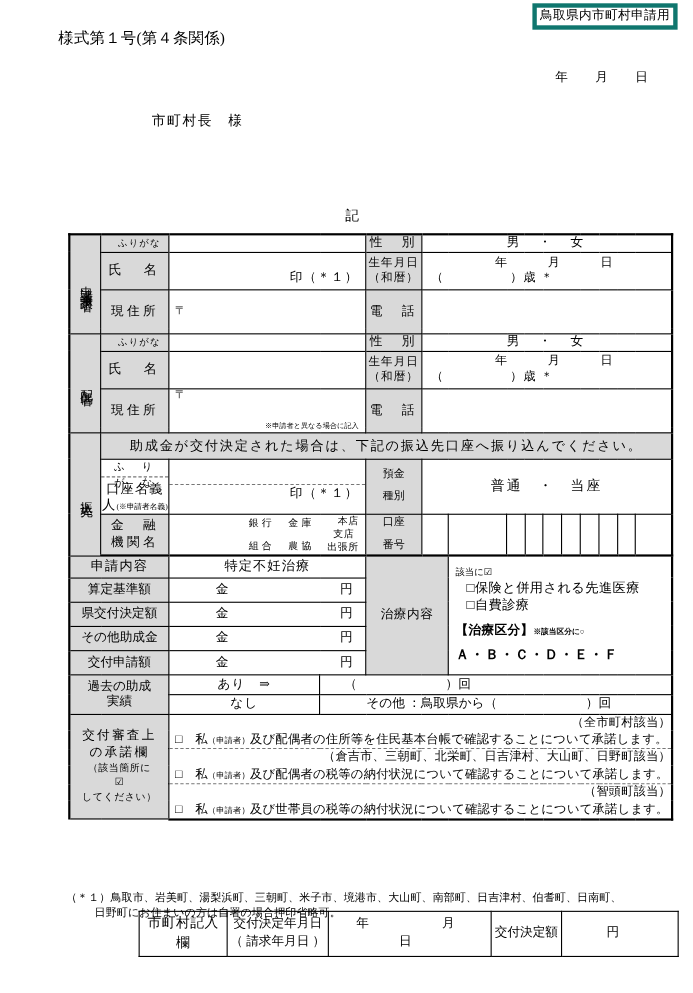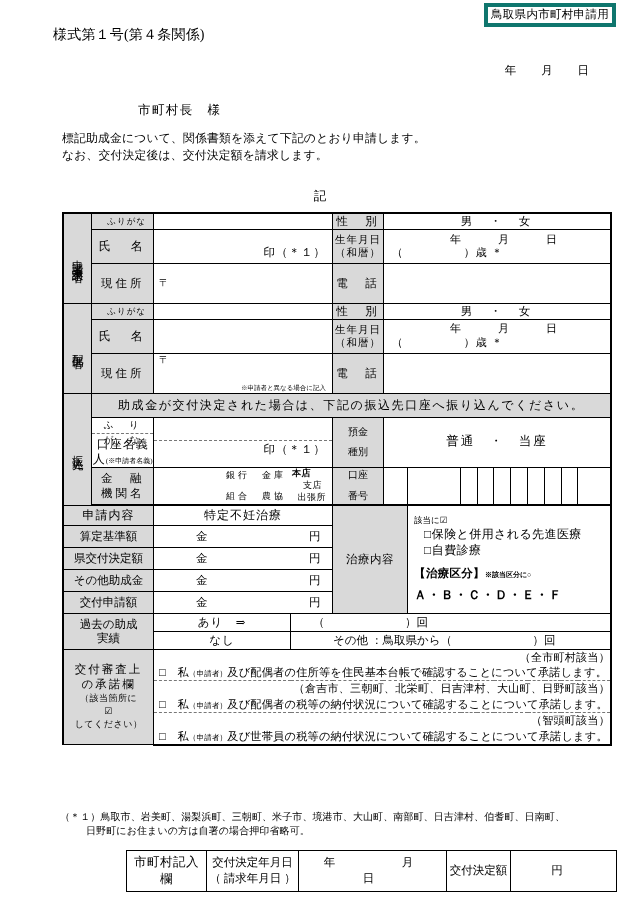--- a/index.html
+++ b/index.html
@@ -147,21 +147,21 @@
   .bank-note {
     text-align: center;
     font-size: 12px;
     letter-spacing: 1.6px;
     padding: 4px 0 4px 0;
   }
 
   .bank-kinds { position: relative; height: 100%; font-size: 9px; }
   .bk1 { position: absolute; left: 72px; top: 2px; letter-spacing: 3px; }
   .bk2 { position: absolute; left: 72px; top: 23px; letter-spacing: 3px; }
-  .bk3 { position: absolute; right: 21px; top: 0px; letter-spacing: 0.5px; font-weight: bold; }
+  .bk3 { position: absolute; right: 6px; top: 0px; letter-spacing: 0.5px; }
   .bk4 { position: absolute; right: 10px; top: 12px; letter-spacing: 0.5px; }
   .bk5 { position: absolute; right: 6px; top: 24px; letter-spacing: 0.5px; }
 
   .money { position: relative; height: 100%; font-size: 11.5px; }
   .money .yen-k { position: absolute; left: 42px; top: 3px; }
   .money .yen-e { position: absolute; left: 155px; top: 3px; }
 
   .treat-body { padding: 3px 0 3px 6px; text-align: left; line-height: 1.35; }
   .treat-body .hd { font-size: 8.5px; letter-spacing: 0; }
   .cbline { font-size: 12px; letter-spacing: 0.4px; padding-left: 10px; }
@@ -190,21 +190,20 @@
 
   
   .bottom-table {
     position: absolute;
     left: 126px;
     top: 828px;
     width: 440px;
     border-collapse: collapse;
     table-layout: fixed;
     font-size: 11.5px;
-    margin-top: 22px;
   }
   .bottom-table td {
     border: 1px solid #000;
     text-align: center;
     height: 38px;
     line-height: 1.35;
   }
   .bt-date { letter-spacing: 8px; font-size: 11.5px; }
   .bt-yen { text-align: right; padding-right: 14px; }
 </style>
@@ -214,24 +213,20 @@
 <div class="page">
 
   <div class="corner-box">鳥取県内市町村申請用</div>
   <div class="form-no">様式第１号(第４条関係)</div>
   <div class="date-line">
     <span>年</span>
     <span>月</span>
     <span>日</span>
   </div>
   <div class="addressee">市町村長　様</div>
-  <div class="para">
-    <div>標記助成金について、関係書類を添えて下記のとおり申請します。</div>
-    <div>なお、交付決定後は、交付決定額を請求します。</div>
-  </div>
   <div class="ki">記</div>
 
   <table class="main-table">
     <colgroup>
       <col style="width:26px">
       <col style="width:56px">
       <col style="width:124px">
       <col style="width:38px">
       <col style="width:46px">
       <col style="width:22px">

